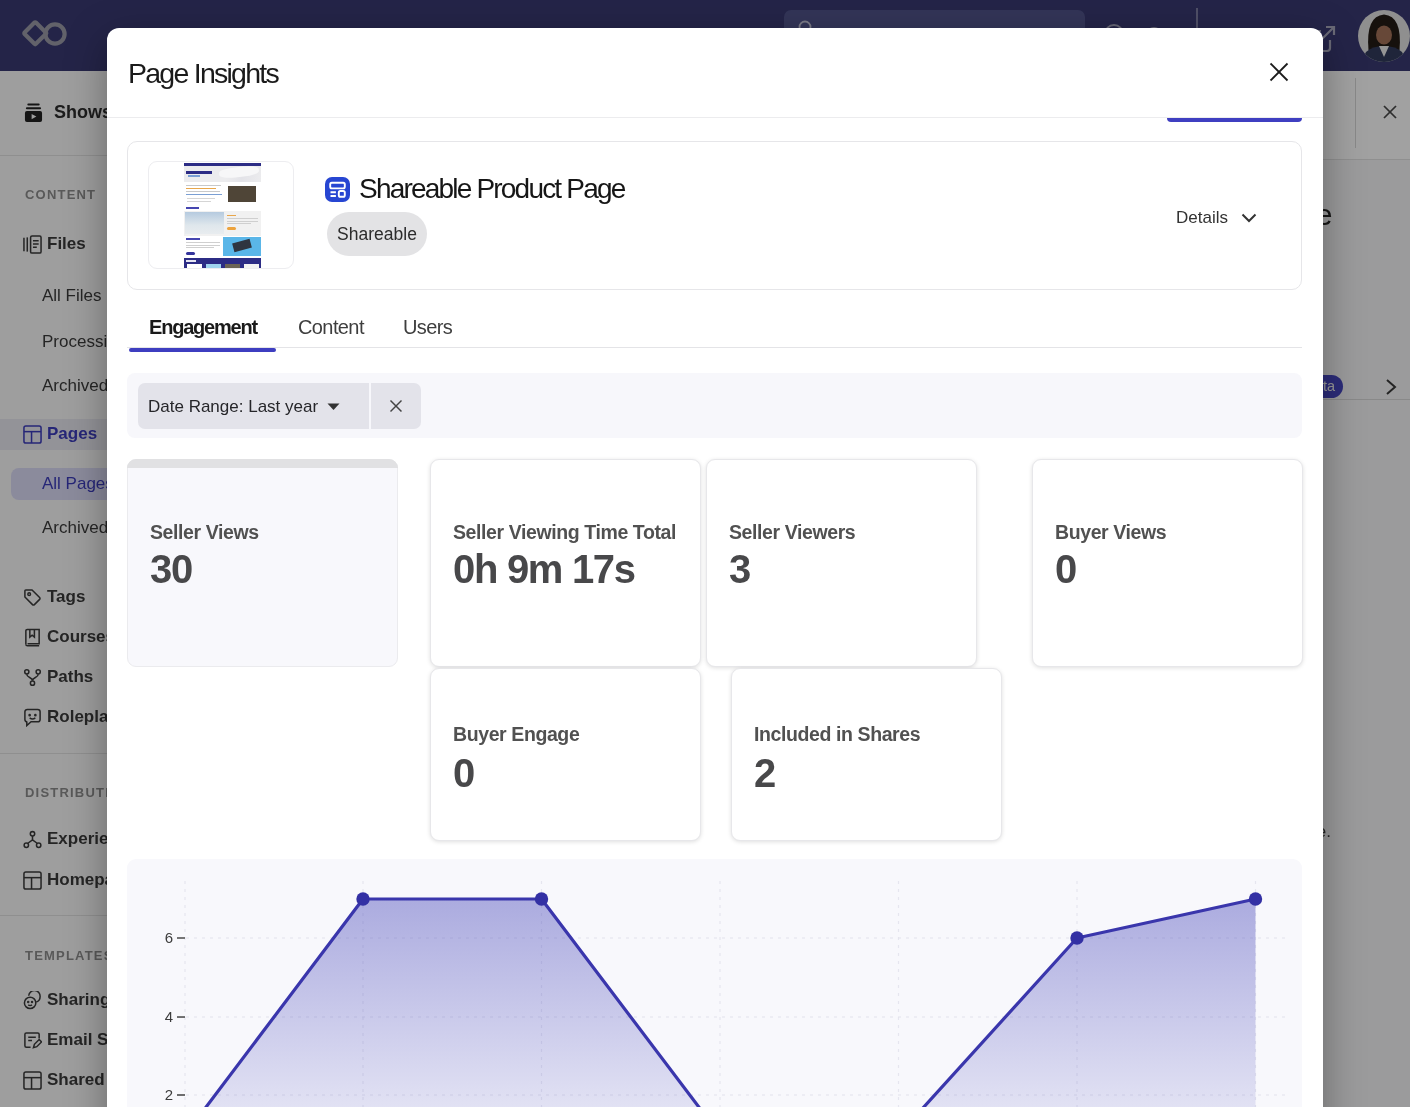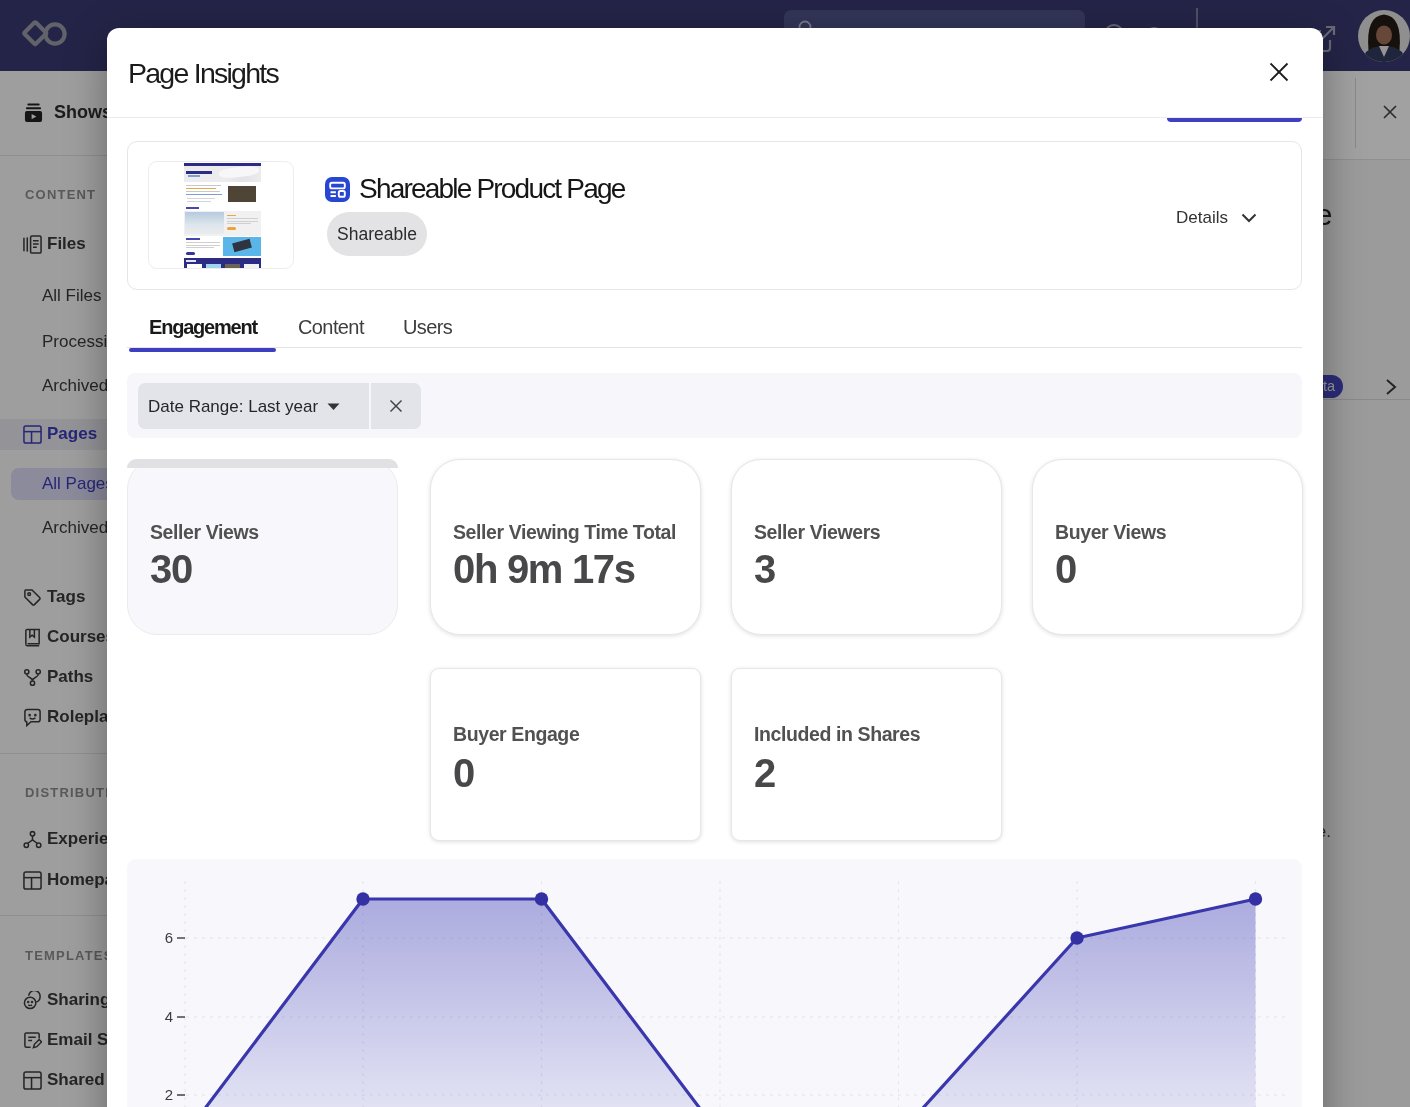--- a/index.html
+++ b/index.html
@@ -46,21 +46,21 @@
   
   #fbar { position:absolute; left:20px; top:345px; width:1175px; height:65px; background:#f7f7fb; border-radius:8px; }
   #fchip { position:absolute; left:11px; top:10px; height:46px; display:flex; }
   #fchipL { background:#e3e3ea; border-radius:7px 0 0 7px; display:flex; align-items:center; padding:2px 16px 0 10px; font-size:17px; color:#26262a; gap:9px; width:231px;}
   #fchipR { background:#e3e3ea; border-radius:0 7px 7px 0; margin-left:2px; width:50px; display:flex; align-items:center; justify-content:center; }
 
   
   .scard { position:absolute; width:271px; background:#fff; border:1px solid #e7e7ea; border-radius:9px; box-shadow:0 1px 4px rgba(0,0,0,0.13); }
   .scard .lbl { position:absolute; left:22px; font-size:19.5px; font-weight:700; color:#515151; letter-spacing:-0.4px; white-space:nowrap; line-height:1; }
   .scard .val { position:absolute; left:22px; font-size:40px; font-weight:700; color:#48484a; letter-spacing:-1.3px; line-height:1; }
-  .row1 { top:431px; height:176px;border-radius:30px; } .row1 .lbl { top:63px; } .row1 .val { top:89px; }
+  .row1 { top:431px; height:208px; } .row1 .lbl { top:63px; } .row1 .val { top:89px; }
   .row2 { top:640px; height:173px; } .row2 .lbl { top:55.5px; } .row2 .val { top:84px; }
 
   #scard1 { left:20px; background:#f8f8fc; border:1px solid #ebebee; box-shadow:none; }
   #strip1 { position:absolute; left:-1px; top:-1px; width:271px; height:9px; background:#e1e1e3; border-radius:9px 9px 0 0; }
 
   
   #chart { position:absolute; left:20px; top:831px; width:1175px; height:300px; background:#f8f8fc; border-radius:9px; overflow:hidden; }
 
   
   #toolband { position:absolute; left:0px; top:0px; width:1189px; height:89px; background:#ffffff; border-bottom:1px solid #e3e3e3;}
@@ -368,21 +368,21 @@
 
   <div class="scard row1" id="scard1">
       <div id="strip1"></div>
       <div class="lbl">Seller Views</div>
       <div class="val">30</div>
     </div>
   <div class="scard row1" style="left:323px;">
       <div class="lbl">Seller Viewing Time Total</div>
       <div class="val">0h 9m 17s</div>
     </div>
-  <div class="scard row1" style="left:624px;">
+  <div class="scard row1" style="left:599px;">
       <div class="lbl">Seller Viewers</div>
       <div class="val">3</div>
     </div>
   <div class="scard row1" style="left:925px;">
       <div class="lbl">Buyer Views</div>
       <div class="val">0</div>
     </div>
   <div class="scard row2" style="left:323px;">
       <div class="lbl">Buyer Engage</div>
       <div class="val">0</div>

